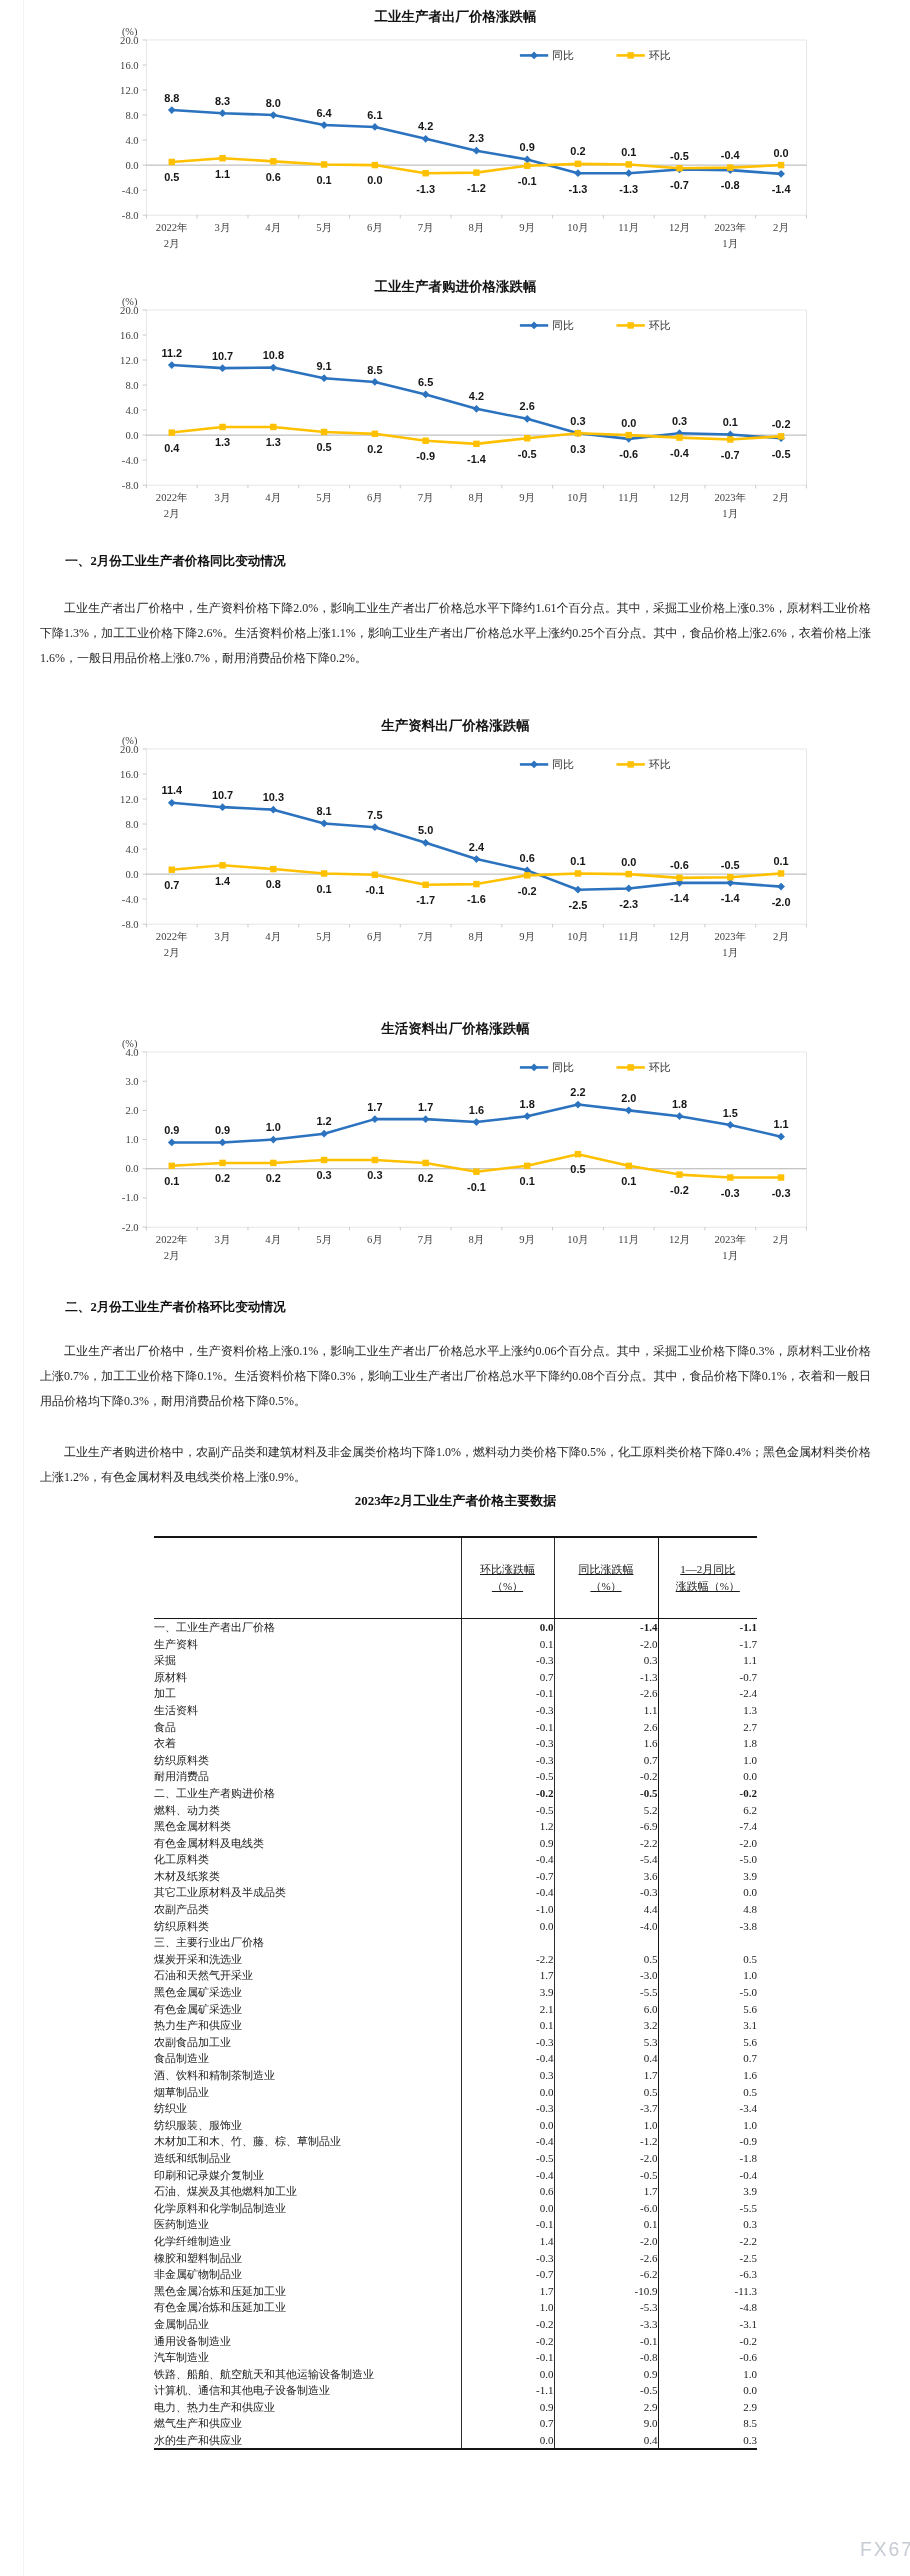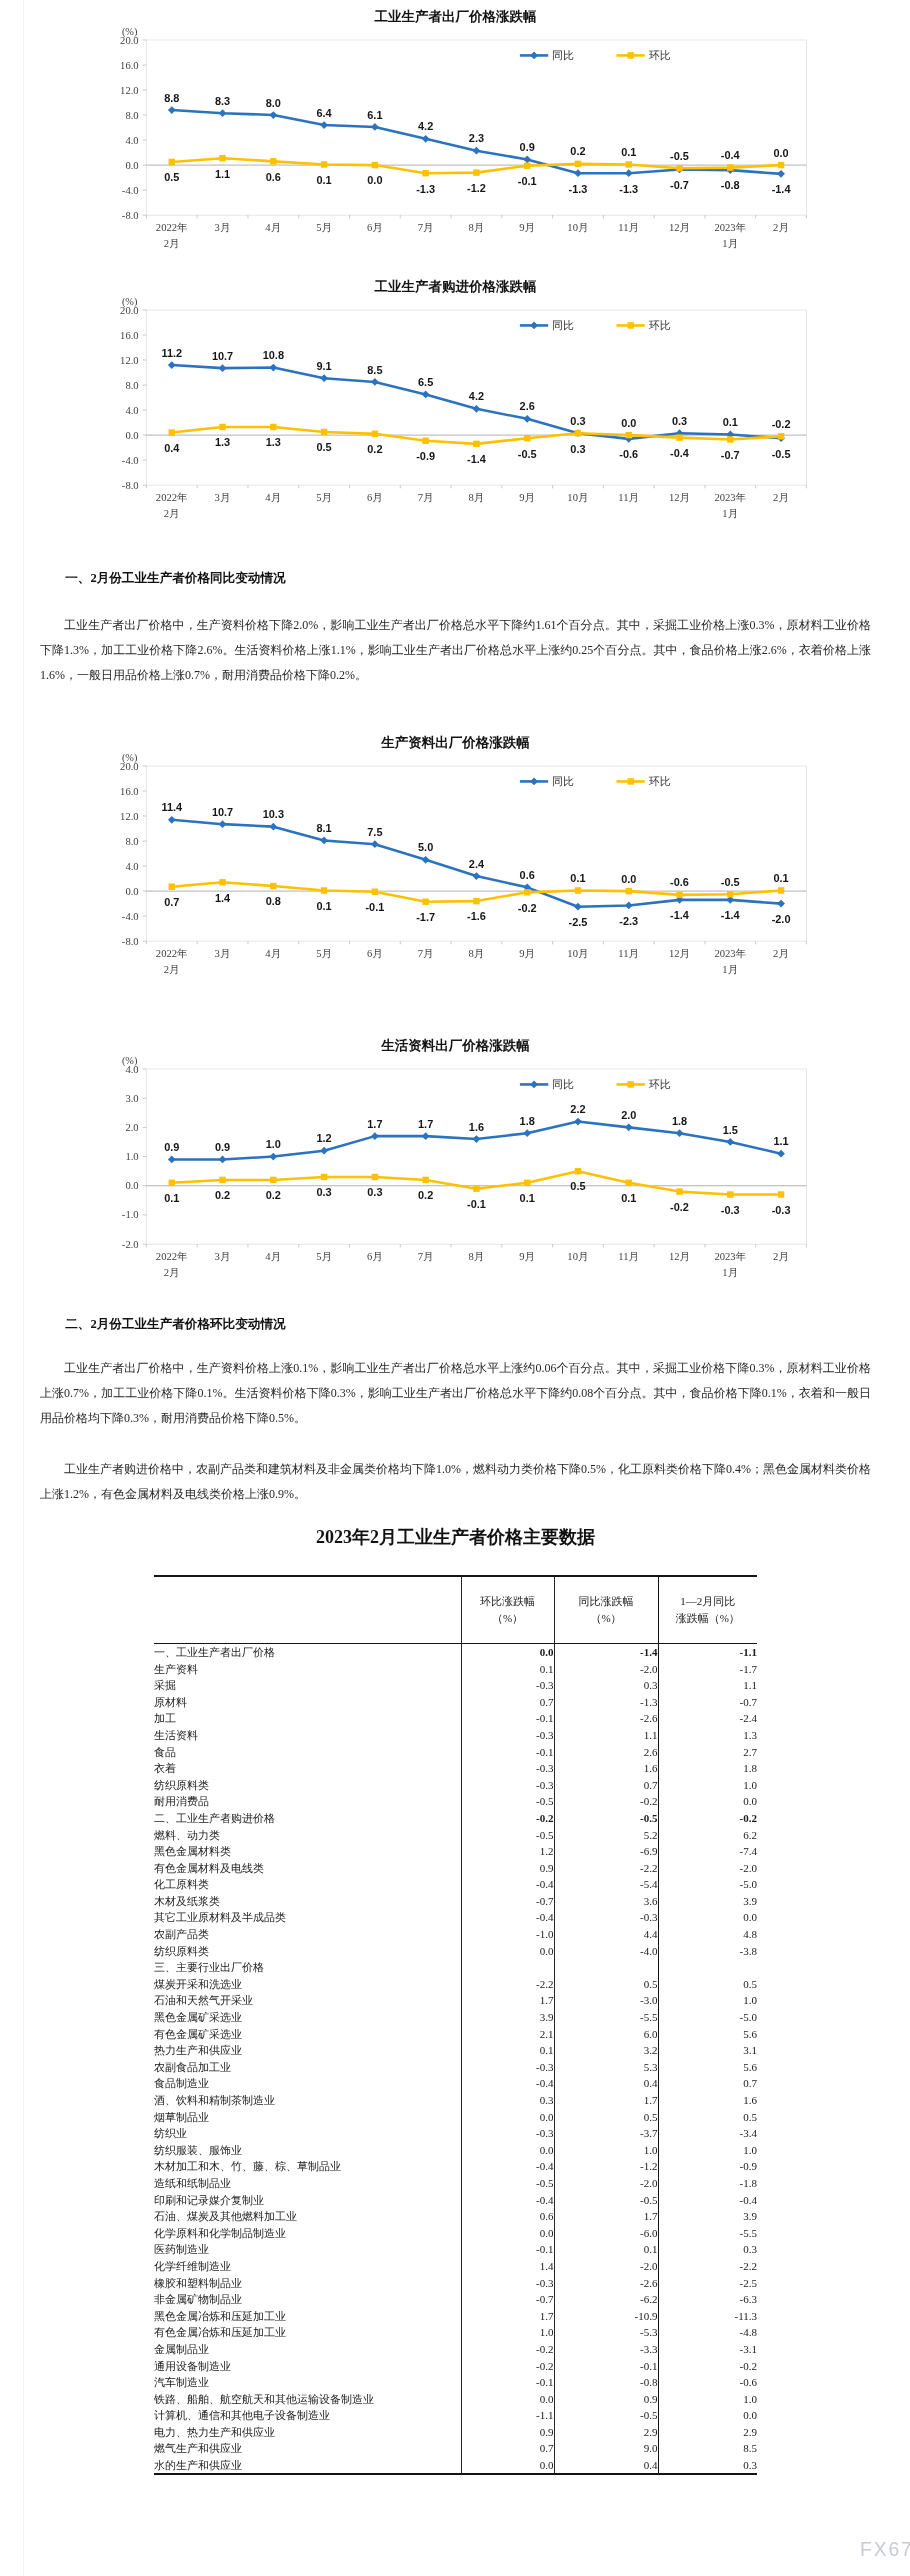--- a/index.html
+++ b/index.html
@@ -15,29 +15,29 @@
   .cyl,.cxl{font:16.5px "Liberation Serif","DejaVu Serif",serif;fill:#3f3f3f;}
   .cll{font:17px "Liberation Serif","DejaVu Serif",serif;fill:#333;}
   .cdl{font:bold 17px "Liberation Sans","DejaVu Sans",sans-serif;fill:#161616;}
   .cb{fill:none;stroke:#d9d9d9;stroke-width:1;}
   .cz{stroke:#aeaeae;stroke-width:1.5;}
   .ctick{stroke:#aeaeae;stroke-width:1;}
   
   .sec-heading{font-size:12.6px;font-weight:bold;color:#111;text-indent:2em;margin:0;}
   .para{font-size:12px;line-height:25px;color:#262626;text-align:justify;text-indent:2em;margin:0;}
   #c1{margin-top:5.2px;} #c2{margin-top:11.6px;}
-  #h1{margin-top:37px;} #p1{margin-top:26px;}
+  #h1{margin-top:20px;} #p1{margin-top:26px;}
   #c3{margin-top:43px;} #c4{margin-top:45px;}
   #p2{margin-top:19.3px;} #h2{margin-top:24.5px;}
   #p3{margin-top:23px;} #p4{margin-top:26px;}
-  .table-title{margin-top:18px;text-align:center;font-size:18px;font-weight:bold;color:#111;}
+  .table-title{margin-top:2px;text-align:center;font-size:13px;font-weight:bold;color:#111;}
   table.main{width:602px;margin:26px auto 0 auto;border-collapse:collapse;table-layout:fixed;
     border-top:2.6px solid #141414;border-bottom:2.6px solid #141414;}
   table.main th{font-size:11px;font-weight:normal;color:#1a1a1a;text-align:center;
-    padding:16px 0;line-height:16.7px;border-bottom:1.9px solid #141414;}
+    padding:23px 0;line-height:16.7px;border-bottom:1.9px solid #141414;text-decoration:underline;}
   table.main td{font-size:11px;color:#1a1a1a;padding:1.3px 0;line-height:14px;}
   td.lbl{text-align:left;}
   td.num,th.c2,th.c3,th.c4{}
   .bline{border-left:0.6px solid #2a2a2a;}
   .bline2{border-left:1.6px solid #141414;}
   td.num{text-align:right;}
   td.n2,td.n3{padding-right:8.4px;}
   td.n4{padding-right:6.4px;}
   td.vbold{font-weight:bold;}
   td.lvl0{padding-left:9px;} td.lvl1{padding-left:32px;} td.lvl2{padding-left:43px;}

